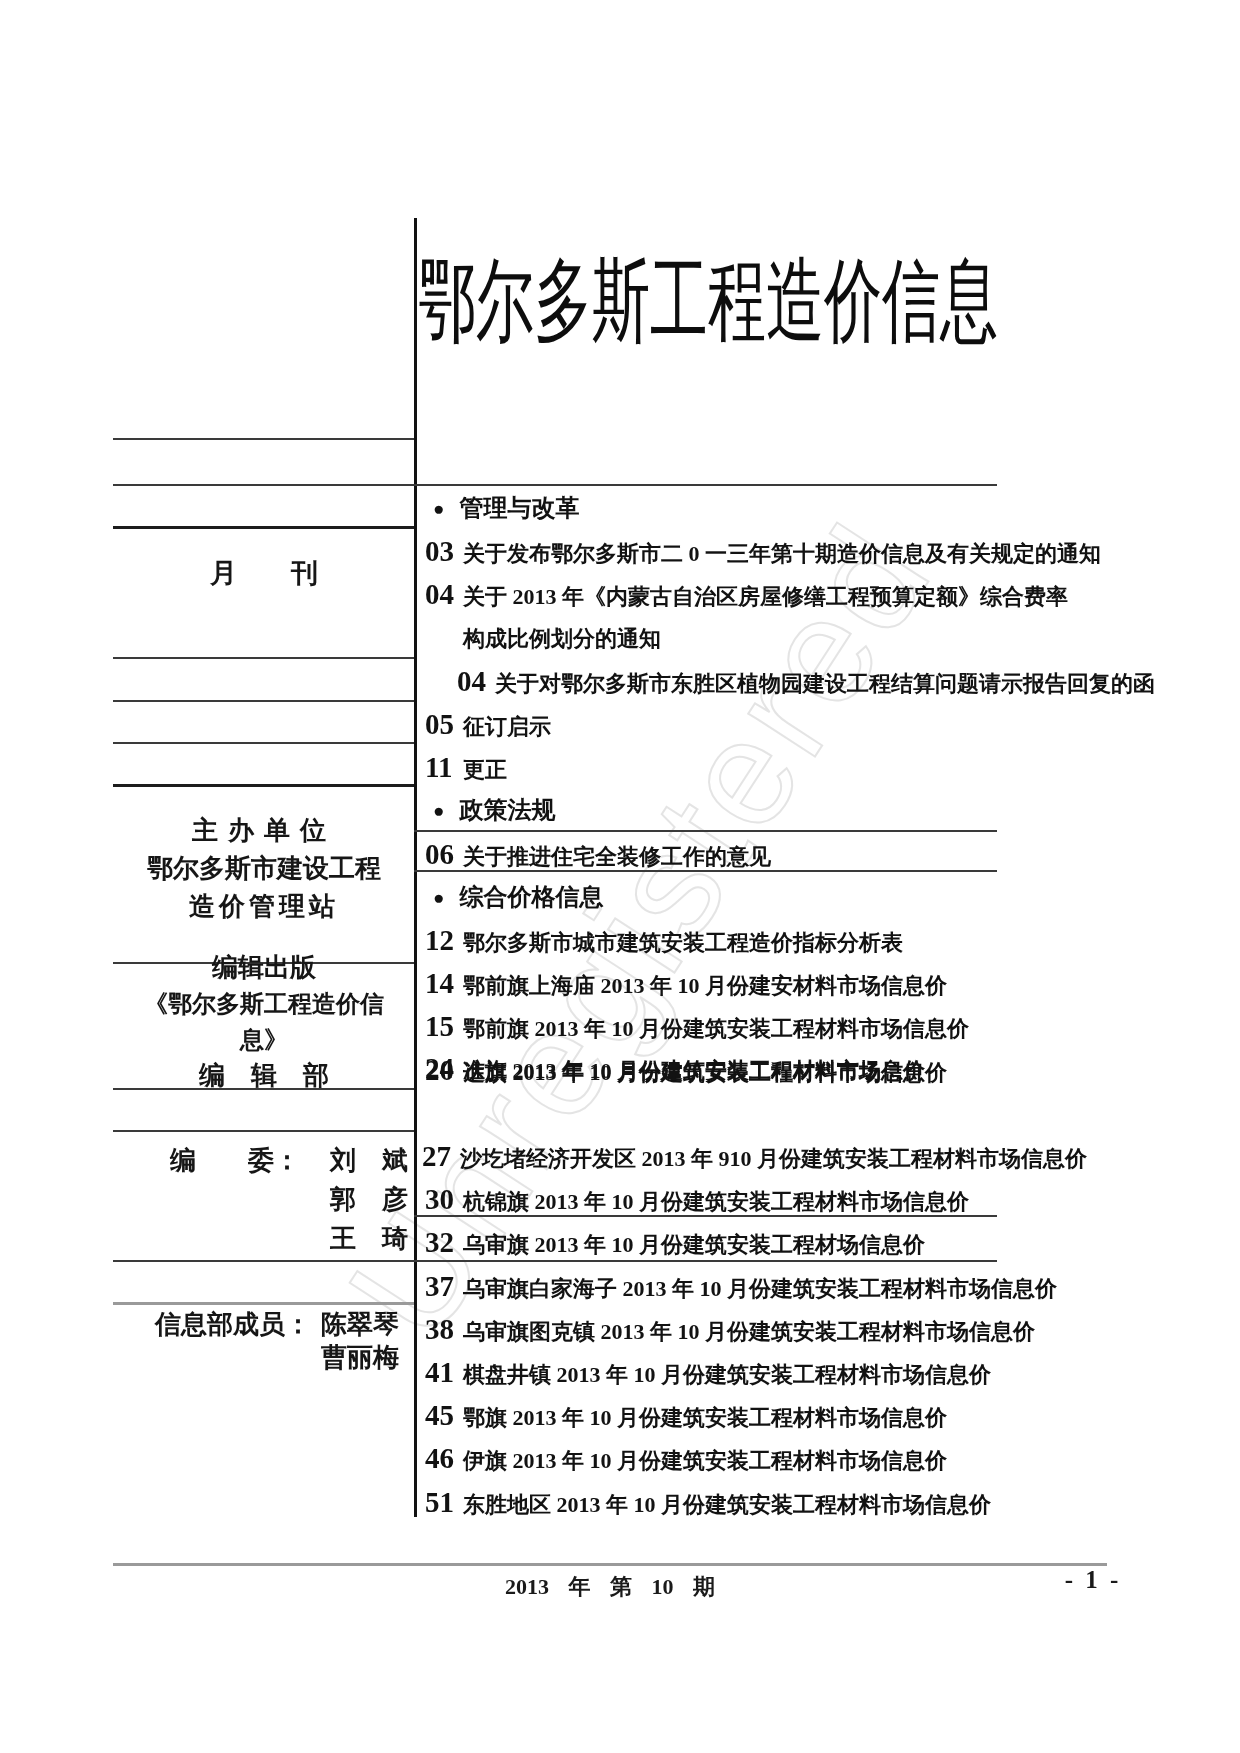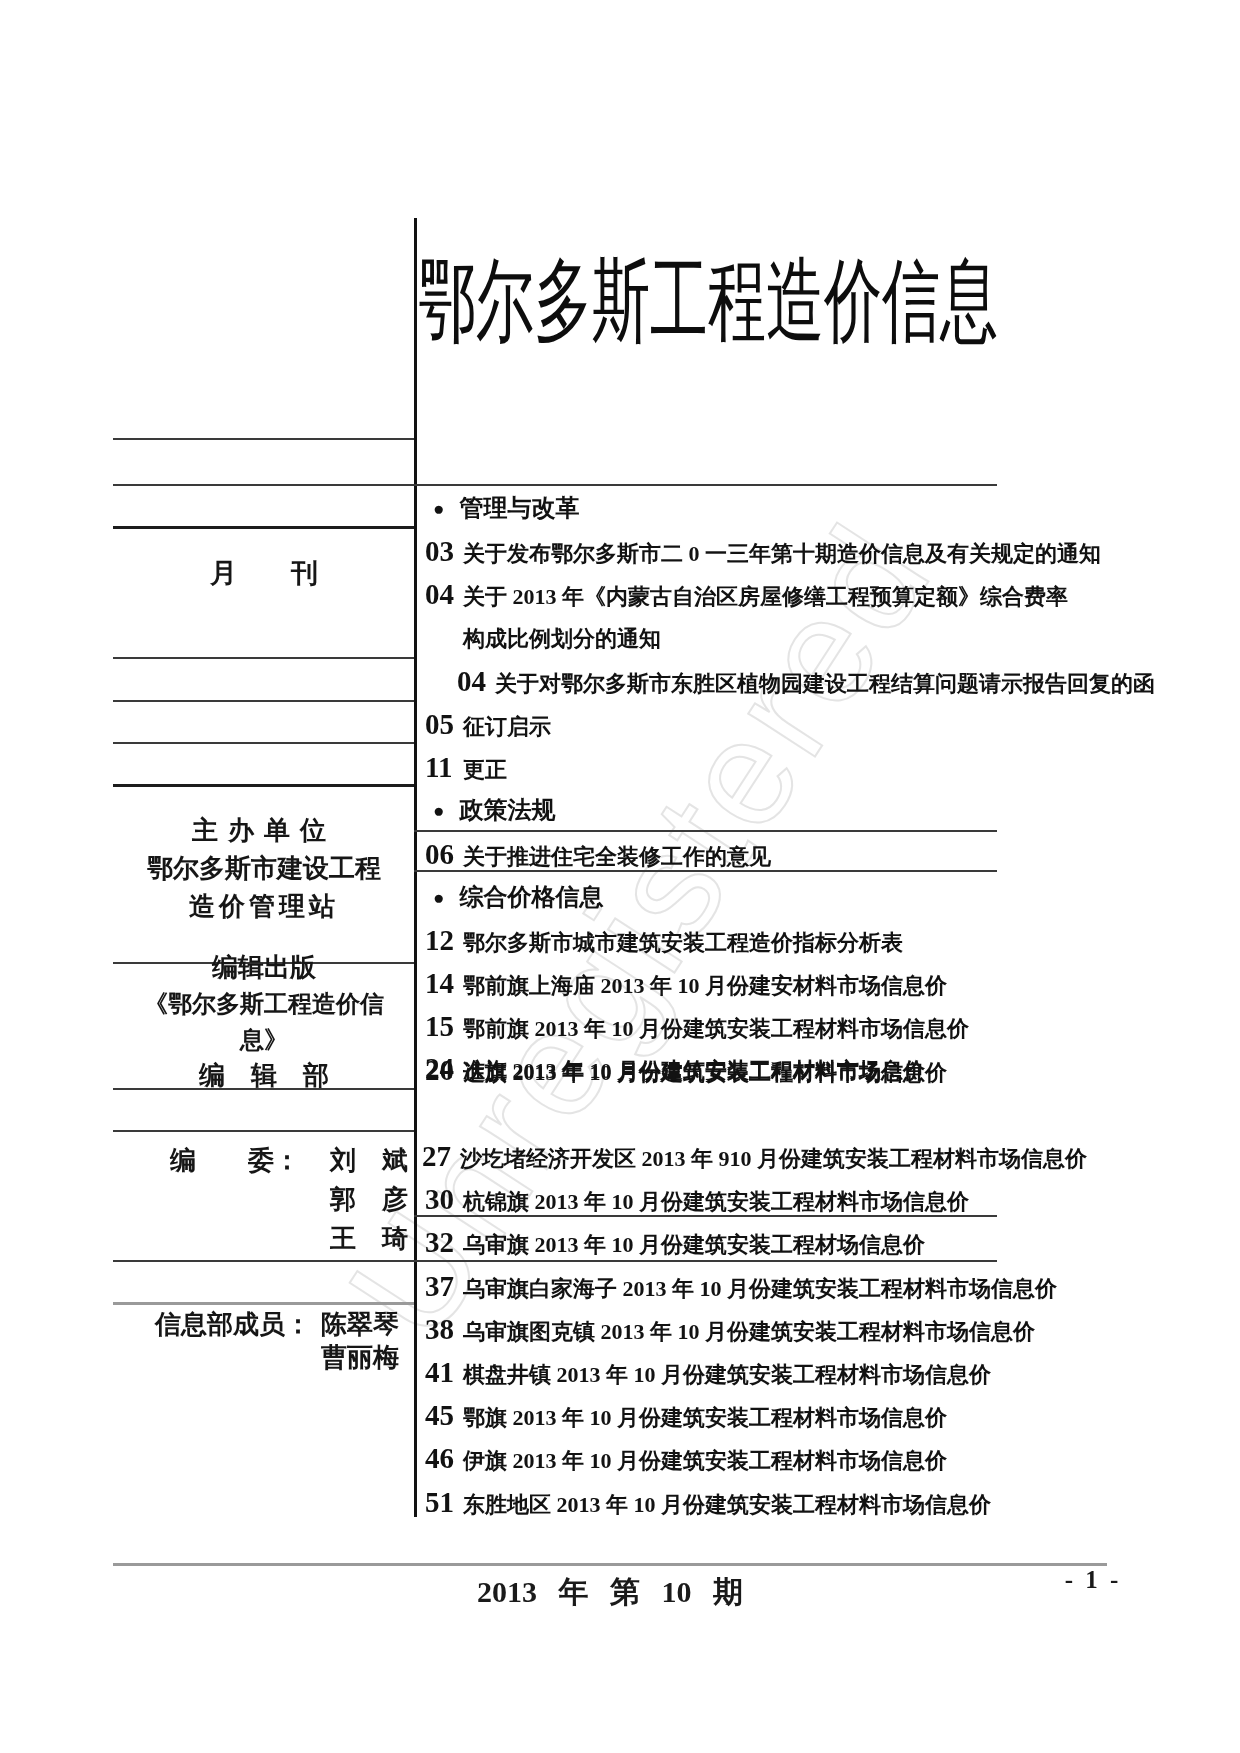--- a/index.html
+++ b/index.html
@@ -49,21 +49,21 @@
   .toc{position:absolute;left:414px;top:0;width:640px;height:1378px;}
   .toc-row{position:absolute;left:0;width:640px;height:43px;line-height:43px;
            white-space:nowrap;font-weight:bold;color:#121212;}
   .toc-item{padding-left:11px;font-size:22px;}
   .toc-item .num{display:inline-block;width:38px;font-size:29px;}
   .toc-header{padding-left:19px;font-size:24px;}
   .toc-header .bullet{font-size:19px;margin-right:15px;vertical-align:1px;}
   
   .footer-issue{
     position:absolute;left:380px;top:1572px;width:460px;text-align:center;
-    font-size:30px;font-weight:bold;word-spacing:14px;color:#1a1a1a;
+    font-size:22px;font-weight:bold;word-spacing:14px;color:#1a1a1a;
   }
   .page-number{
     position:absolute;left:1058px;top:1566px;width:70px;text-align:center;
     font-size:25px;font-weight:bold;letter-spacing:3px;color:#1a1a1a;
   }
 </style>
 </head>
 <body>
 
 <div class="page">

